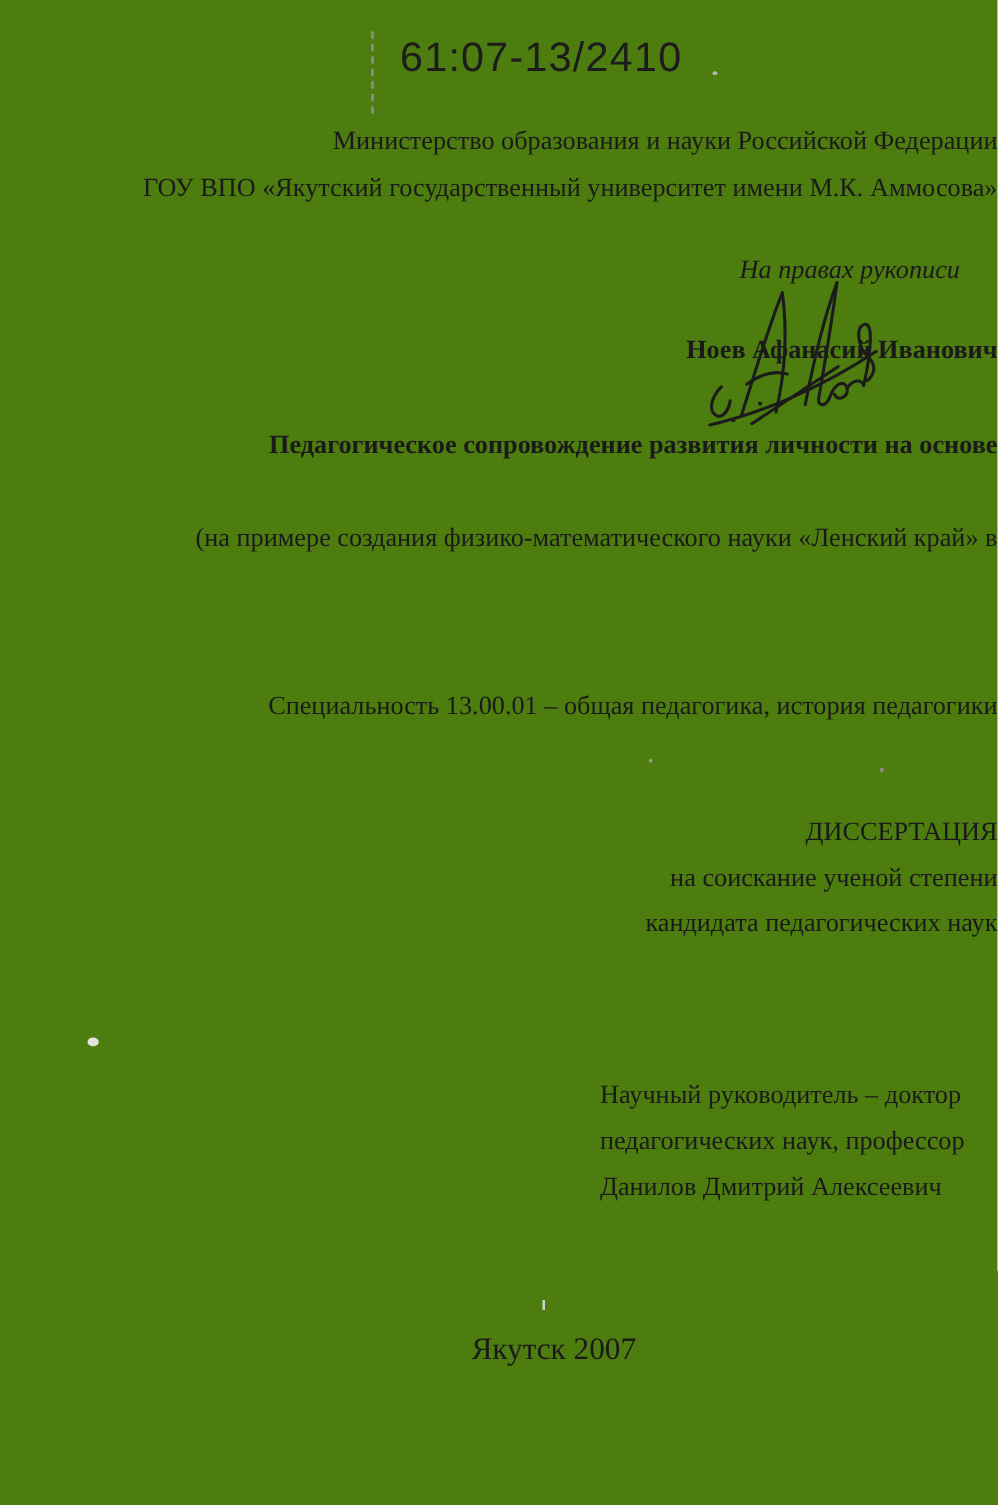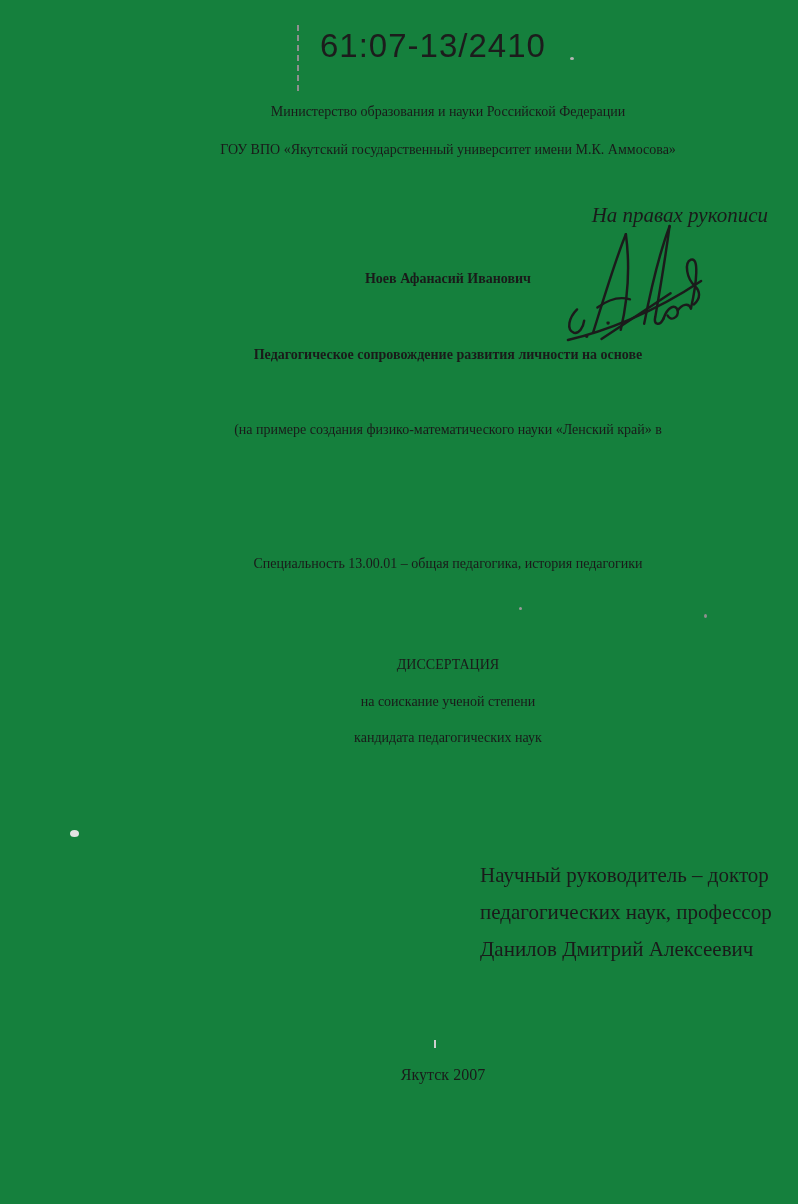--- a/index.html
+++ b/index.html
@@ -4,21 +4,21 @@
 <style>
   html, body {
     margin: 0;
     padding: 0;
     background: #ffffff;
   }
   .page {
     position: relative;
     width: 798px;
     height: 1204px;
-    background: #15803d;
+    background: #4d7c0f;
     overflow: hidden;
     font-family: "Liberation Serif", "DejaVu Serif", serif;
     color: #1a1a1a;
   }
   .abs { position: absolute; }
 
   
   .stamp {
     left: 320px;
     top: 27px;
@@ -33,22 +33,22 @@
     top: 25px;
     height: 66px;
     width: 0;
     border-left: 2px dashed #8f8f8f;
   }
 
   
   .col {
     left: 98px;
     right: 0;
-    text-align: center;
-    font-size: 14px;
+    text-align: right;
+    font-size: 21px;
     line-height: 26px;
     white-space: nowrap;
   }
   .bold { font-weight: bold; }
 
   .manuscript {
     right: 30px;
     top: 203px;
     font-size: 21px;
     font-style: italic;
@@ -78,21 +78,21 @@
     white-space: nowrap;
   }
   .supervisor .sup-line { margin-bottom: 11px; }
   .supervisor .sup-line-3 { padding-right: 25px; }
 
   .city {
     left: 88px;
     right: 0;
     top: 1066px;
     text-align: center;
-    font-size: 16px;
+    font-size: 25px;
     white-space: nowrap;
   }
 
   
   .speck { border-radius: 50%; }
   .speck-1 { left: 570px; top: 57px;  width: 4px; height: 3px; background: #b5b5b5; }
   .speck-2 { left: 519px; top: 607px; width: 3px; height: 3px; background: #9a9a9a; }
   .speck-3 { left: 704px; top: 614px; width: 3px; height: 4px; background: #8f8f8f; }
   .speck-4 { left: 70px;  top: 830px; width: 9px; height: 7px; background: #e3e3e3; }
   .speck-5 { left: 434px; top: 1040px; width: 2px; height: 8px; background: #cfcfcf; border-radius: 0; }

